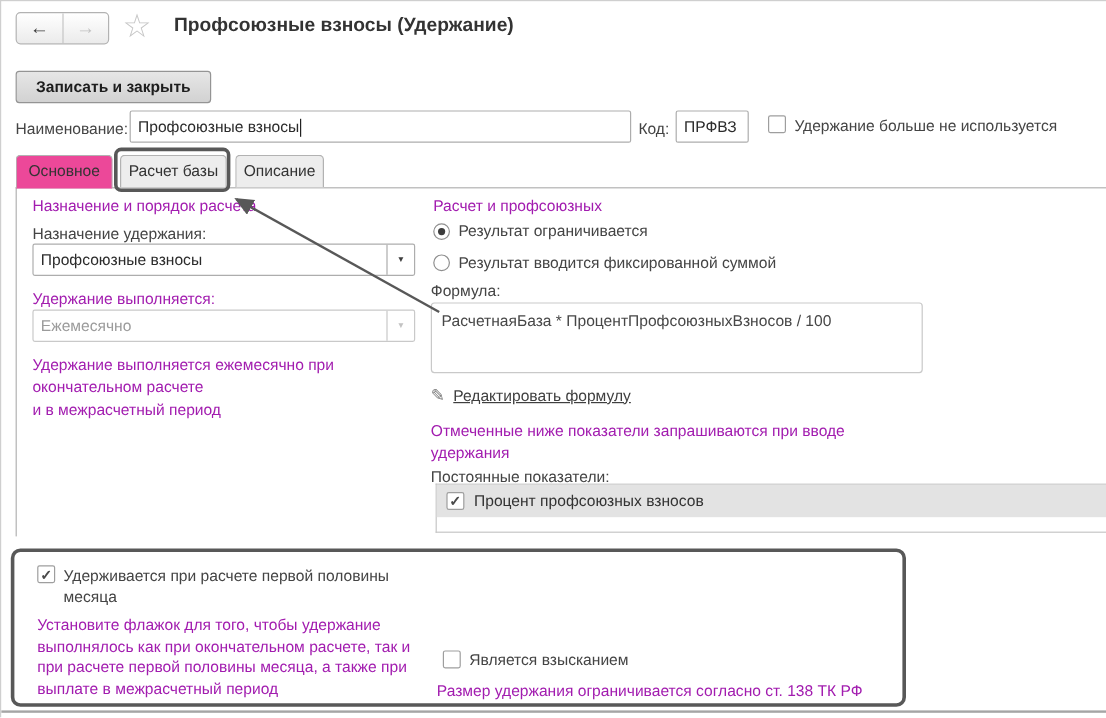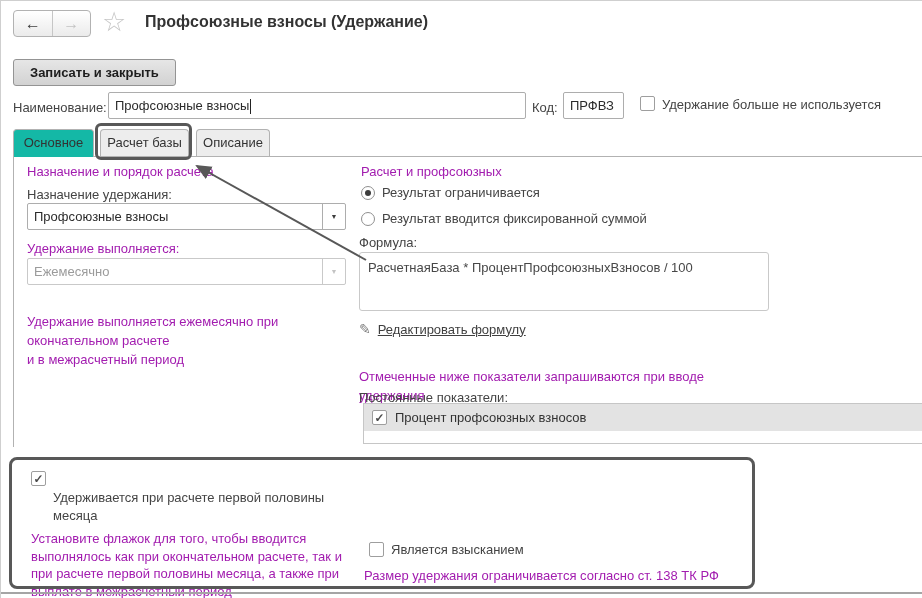--- a/index.html
+++ b/index.html
@@ -10,21 +10,21 @@
     background: #fff;
     border-left: 1px solid #cfcfcf;
     border-top: 1px solid #cfcfcf;
     font-family: "Liberation Sans", sans-serif;
     font-size: 13px;
     color: #444;
     overflow: hidden;
   }
   .abs { position: absolute; }
   .gray { color: #a21caf; }
-  .pre { white-space: pre-line; line-height: 18px; margin-top: 18px; }
+  .pre { white-space: pre-line; line-height: 18px; }
 
   
   .nav-group {
     left: 12px; top: 9px; width: 78px; height: 27px;
     display: flex;
     border: 1px solid #b2b2b2; border-radius: 4px;
     background: linear-gradient(#ffffff, #ebebeb);
     overflow: hidden;
   }
   .nav-btn { flex: 1; display:flex; align-items:center; justify-content:center;
@@ -68,21 +68,21 @@
   .radio { width: 14px; height: 14px; border: 1px solid #8f8f8f; border-radius:50%;
     background:#fff; display:inline-flex; align-items:center; justify-content:center; flex:none; }
   .radio .dot { width:6px; height:6px; border-radius:50%; background:transparent; }
   .radio.selected .dot { background:#3c3c3c; }
   .cbrow { display:flex; gap:7px; align-items:flex-start; }
 
   
   .tab { top: 128px; height: 27px; line-height: 26px; text-align: center;
     border: 1px solid #b2b2b2; border-bottom: none;
     border-radius: 4px 4px 0 0; background: #ededed; color:#333; z-index: 2; }
-  .tab.active { background: #14b8a6; height: 28px; z-index: 3; }
+  .tab.active { background: #ec4899; height: 28px; z-index: 3; }
   .tabpanel { left: 12px; top: 155px; width: 910px; height: 291px;
     border-top: 1px solid #b2b2b2; border-left: 1px solid #b2b2b2; z-index: 1; }
 
   
   .select { display: flex; border: 1px solid #adadad; border-radius: 2px;
     height: 27px; background: #fff; }
   .select .sval { flex: 1; padding: 0 6px; line-height: 25px; color:#2b2b2b;
     overflow: hidden; white-space: nowrap; }
   .select .sbtn { width: 23px; border-left: 1px solid #adadad;
     display:flex; align-items:center; justify-content:center;
@@ -186,21 +186,21 @@
     </div>
   </div>
 
   <div class="abs cbrow" style="left:30px; top:470px;">
     <span class="cb checked">
         <span>✓</span>
       </span>
     <span class="pre" style="width:340px;">Удерживается при расчете первой половины
 месяца</span>
   </div>
-  <div class="abs gray pre" style="left:30px; top:511px; width:345px; line-height:17.5px;">Установите флажок для того, чтобы вводится
+  <div class="abs gray pre" style="left:30px; top:511px; width:345px; line-height:17.5px;">Установите флажок для того, чтобы удержание
 выполнялось как при окончательном расчете, так и
 при расчете первой половины месяца, а также при
 выплате в межрасчетный период</div>
   <div class="abs cbrow" style="left:368px; top:541px; align-items:center;">
     <span class="cb">
         <span>✓</span>
       </span>
     <span>Является взысканием</span>
   </div>
   <div class="abs gray" style="left:363px; top:567px;">Размер удержания ограничивается согласно ст. 138 ТК РФ</div>

